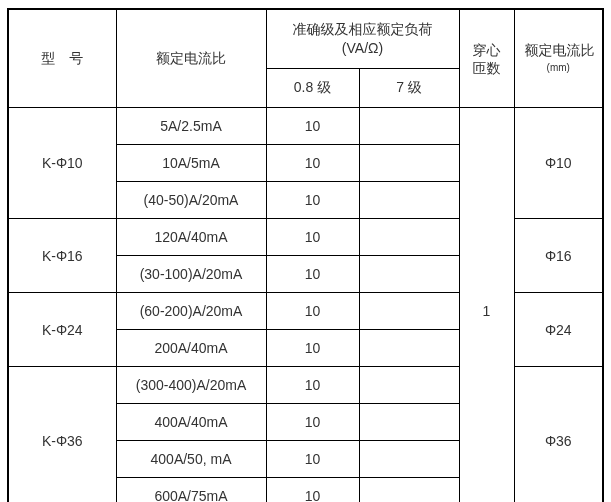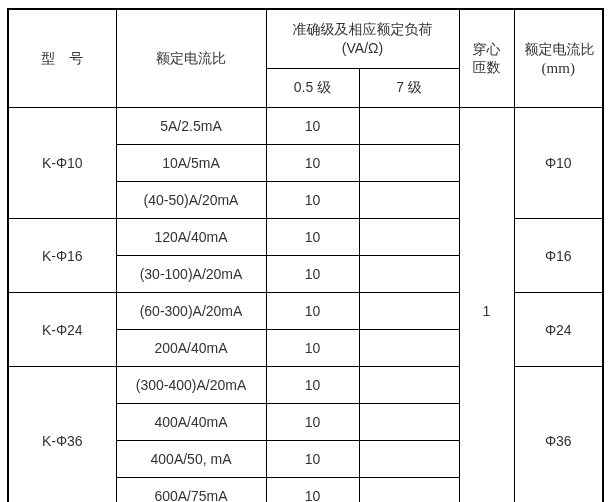--- a/index.html
+++ b/index.html
@@ -32,22 +32,22 @@
     font-weight: normal;
     color: #333333;
     overflow: hidden;
     white-space: nowrap;
   }
   
   table.spec { outline: none; }
   tr.hdr-top { height: 54px; }
   tr.hdr-sub { height: 35px; }
   tr.body-row { height: 33px; }
-  .two-line span { display: block; line-height: 18px; font-family: Liberation Serif, serif; }
-  .mm-line { font-size: 15px; }
+  .two-line span { display: block; line-height: 18px; }
+  .mm-line { font-size: 10px; }
   .accuracy-title span { display: block; line-height: 19px; }
 </style>
 </head>
 <body>
 
 <table class="spec">
   <colgroup>
     <col style="width:108px">
     <col style="width:150px">
     <col style="width:93px">
@@ -67,21 +67,21 @@
     <th rowspan="2" class="two-line">
       <span>穿心</span>
       <span>匝数</span>
     </th>
     <th rowspan="2" class="two-line">
       <span>额定电流比</span>
       <span class="mm-line">(mm)</span>
     </th>
   </tr>
   <tr class="hdr-sub">
-    <th>0.5 级</th>
+    <th>0.8 级</th>
     <th>7 级</th>
   </tr>
 
   <tr class="body-row">
     <td rowspan="3">K-Φ10</td>
     <td>5A/2.5mA</td>
     <td>10</td>
     <td></td>
     <td rowspan="12">1</td>
     <td rowspan="3">Φ10</td>
@@ -105,21 +105,21 @@
     <td rowspan="2">Φ16</td>
   </tr>
   <tr class="body-row">
     <td>(30-100)A/20mA</td>
     <td>10</td>
     <td></td>
   </tr>
 
   <tr class="body-row">
     <td rowspan="2">K-Φ24</td>
-    <td>(60-300)A/20mA</td>
+    <td>(60-200)A/20mA</td>
     <td>10</td>
     <td></td>
     <td rowspan="2">Φ24</td>
   </tr>
   <tr class="body-row">
     <td>200A/40mA</td>
     <td>10</td>
     <td></td>
   </tr>
 

